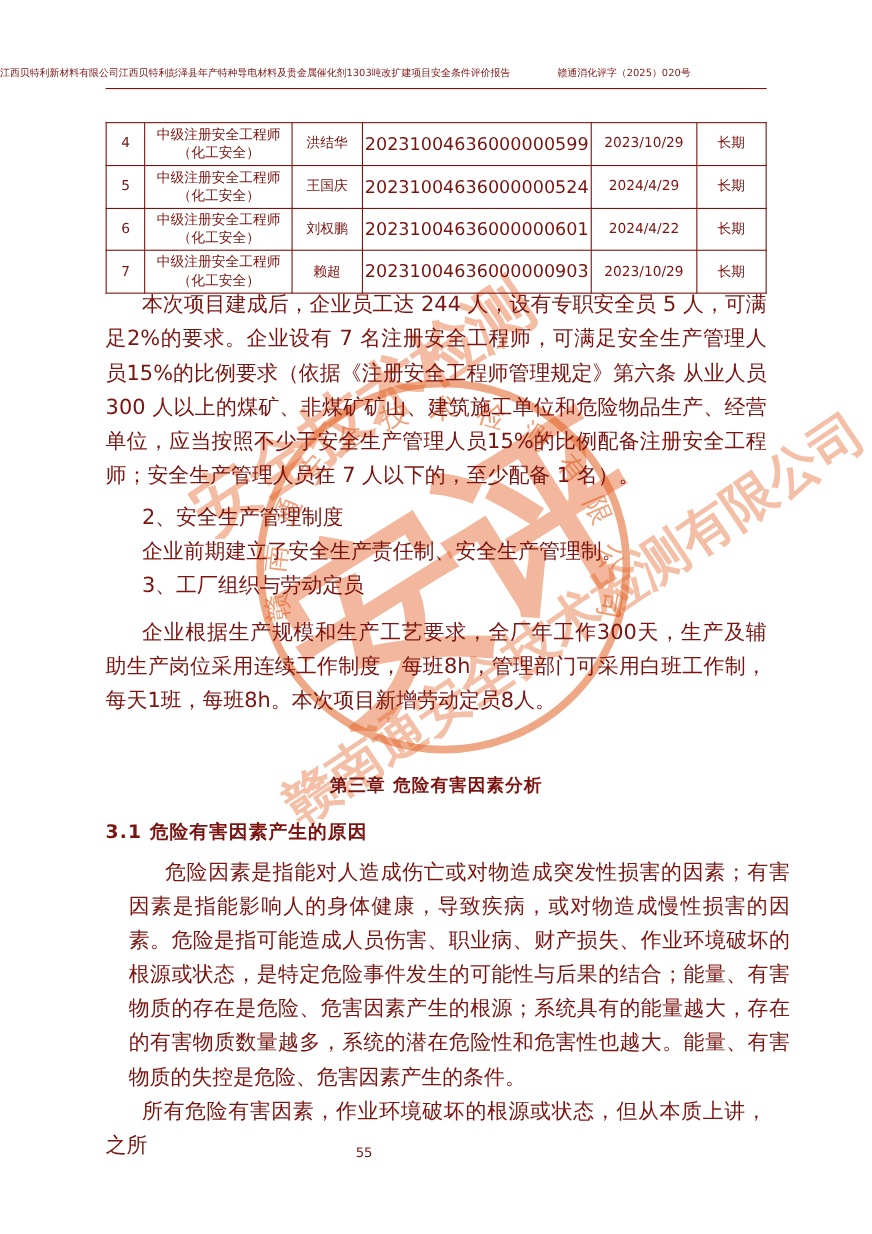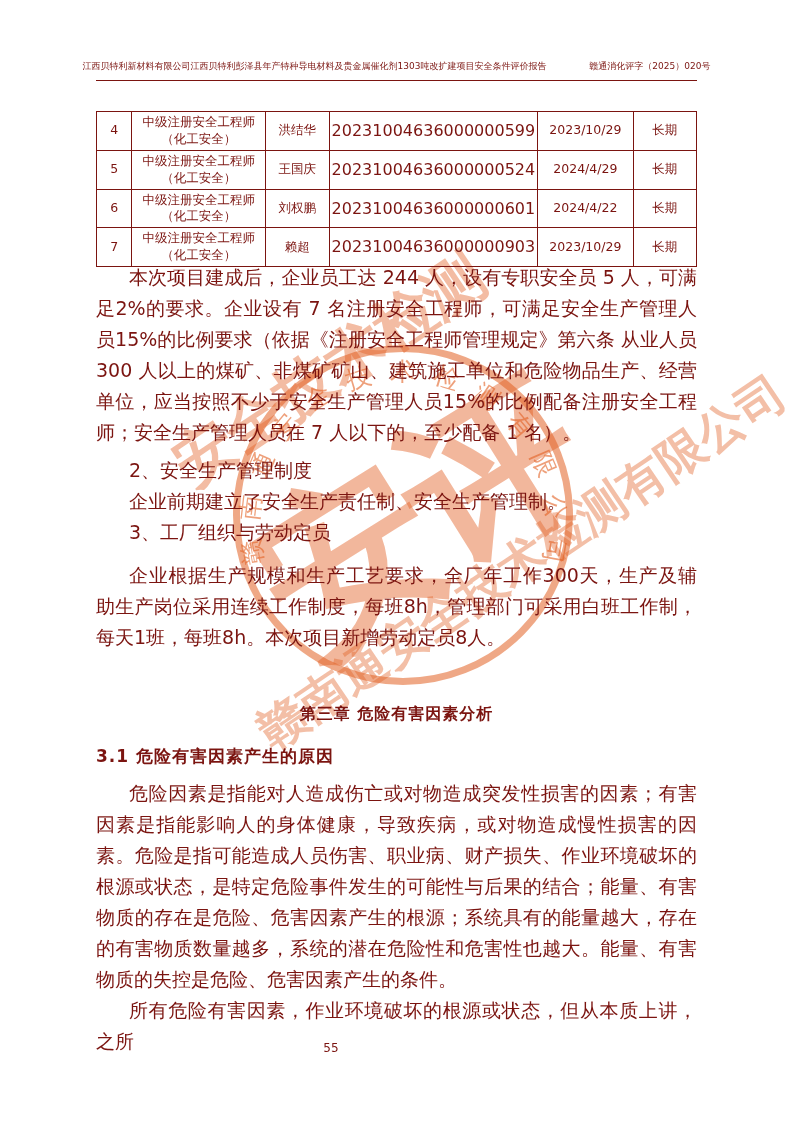--- a/index.html
+++ b/index.html
@@ -97,21 +97,20 @@
     position: relative;
     z-index: 10;
     padding: 0;
   }
 
   .header {
     position: absolute;
     top: 60px;
     left: 0;
     width: 793px;
-    text-align: center;
     color: #7b1410;
     font-size: 9px;
     font-family: "DejaVu Sans", sans-serif;
   }
   .header-inner {
     display: inline-block;
     white-space: nowrap;
   }
   .header-left { letter-spacing: 0px; }
   .header-right { margin-left: 40px; }
@@ -281,18 +280,18 @@
 
     <div class="body-text p-indent" style="top:262px;">本次项目建成后，企业员工达 244 人，设有专职安全员 5 人，可满足2%的要求。企业设有 7 名注册安全工程师，可满足安全生产管理人员15%的比例要求（依据《注册安全工程师管理规定》第六条 从业人员 300 人以上的煤矿、非煤矿矿山、建筑施工单位和危险物品生产、经营单位，应当按照不少于安全生产管理人员15%的比例配备注册安全工程师；安全生产管理人员在 7 人以下的，至少配备 1 名）。</div>
     <div class="body-text p-indent" style="top:455px;">2、安全生产管理制度</div>
     <div class="body-text p-indent" style="top:486px;">企业前期建立了安全生产责任制、安全生产管理制。</div>
     <div class="body-text p-indent" style="top:517px;">3、工厂组织与劳动定员</div>
     <div class="body-text p-indent" style="top:548px;margin-top:12px;">企业根据生产规模和生产工艺要求，全厂年工作300天，生产及辅助生产岗位采用连续工作制度，每班8h，管理部门可采用白班工作制，每天1班，每班8h。本次项目新增劳动定员8人。</div>
 
     <div class="sec-h2" style="top:704px;">第三章   危险有害因素分析</div>
     <div class="sec-h3" style="top:745px;">3.1 危险有害因素产生的原因</div>
 
-    <div class="body-text p-indent" style="top:778px;">危险因素是指能对人造成伤亡或对物造成突发性损害的因素；有害因素是指能影响人的身体健康，导致疾病，或对物造成慢性损害的因素。危险是指可能造成人员伤害、职业病、财产损失、作业环境破坏的根源或状态，是特定危险事件发生的可能性与后果的结合；能量、有害物质的存在是危险、危害因素产生的根源；系统具有的能量越大，存在的有害物质数量越多，系统的潜在危险性和危害性也越大。能量、有害物质的失控是危险、危害因素产生的条件。</div>
+    <div class="body-text p-indent" style="top:778px;margin-left:21px;">危险因素是指能对人造成伤亡或对物造成突发性损害的因素；有害因素是指能影响人的身体健康，导致疾病，或对物造成慢性损害的因素。危险是指可能造成人员伤害、职业病、财产损失、作业环境破坏的根源或状态，是特定危险事件发生的可能性与后果的结合；能量、有害物质的存在是危险、危害因素产生的根源；系统具有的能量越大，存在的有害物质数量越多，系统的潜在危险性和危害性也越大。能量、有害物质的失控是危险、危害因素产生的条件。</div>
     <div class="body-text p-indent" style="top:995px;">所有危险有害因素，作业环境破坏的根源或状态，但从本质上讲，之所</div>
 
     <div class="pg-num">55</div>
   </div>
 </div>
 
 </body></html>

